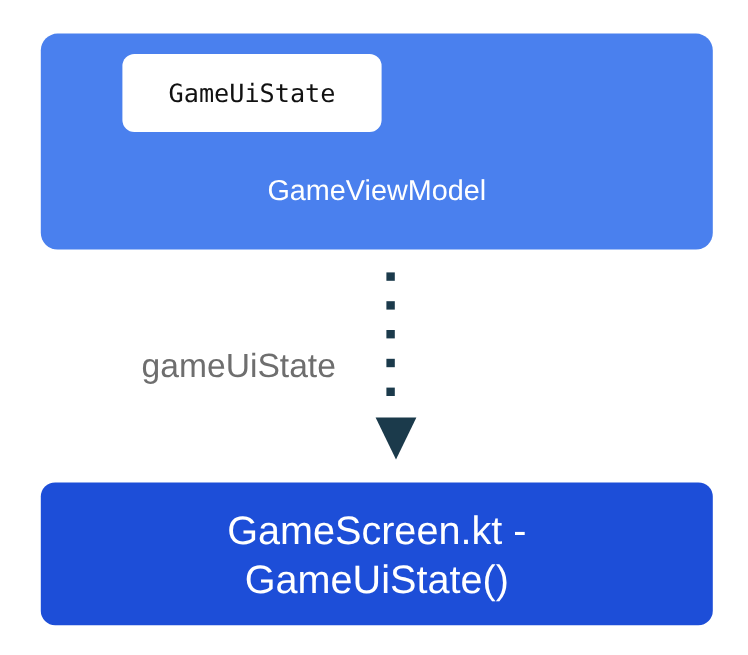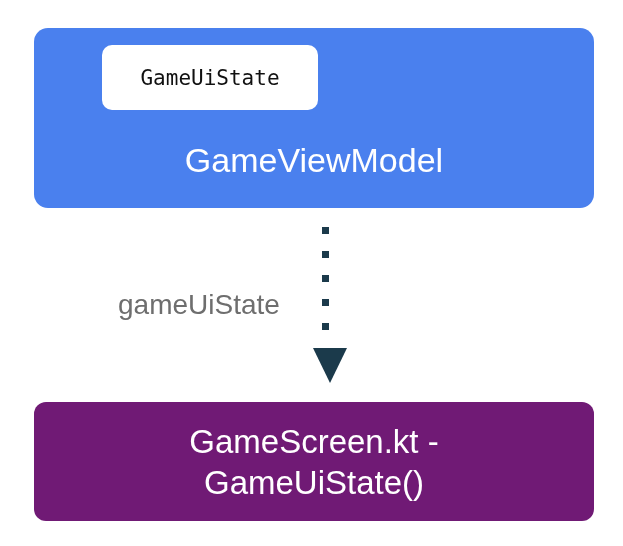--- a/index.html
+++ b/index.html
@@ -58,21 +58,21 @@
     white-space: nowrap;
   }
 
   .viewmodel-title {
     position: absolute;
     left: 0;
     top: 112px;
     width: 560px;
     text-align: center;
     font-family: "Liberation Sans", sans-serif;
-    font-size: 34px;
+    font-size: 24px;
     line-height: 40px;
     color: #ffffff;
     white-space: nowrap;
   }
 
   
   .connector {
     position: absolute;
     left: 0px;
     top: 0px;
@@ -94,21 +94,21 @@
     white-space: nowrap;
   }
 
   
   .node-screen {
     position: absolute;
     left: 34px;
     top: 402px;
     width: 560px;
     height: 119px;
-    background: #701a75;
+    background: #1d4ed8;
     border-radius: 12px;
     display: flex;
     flex-direction: column;
     align-items: center;
     justify-content: center;
     box-sizing: border-box;
   }
   .screen-title {
     width: 100%;
     text-align: center;

